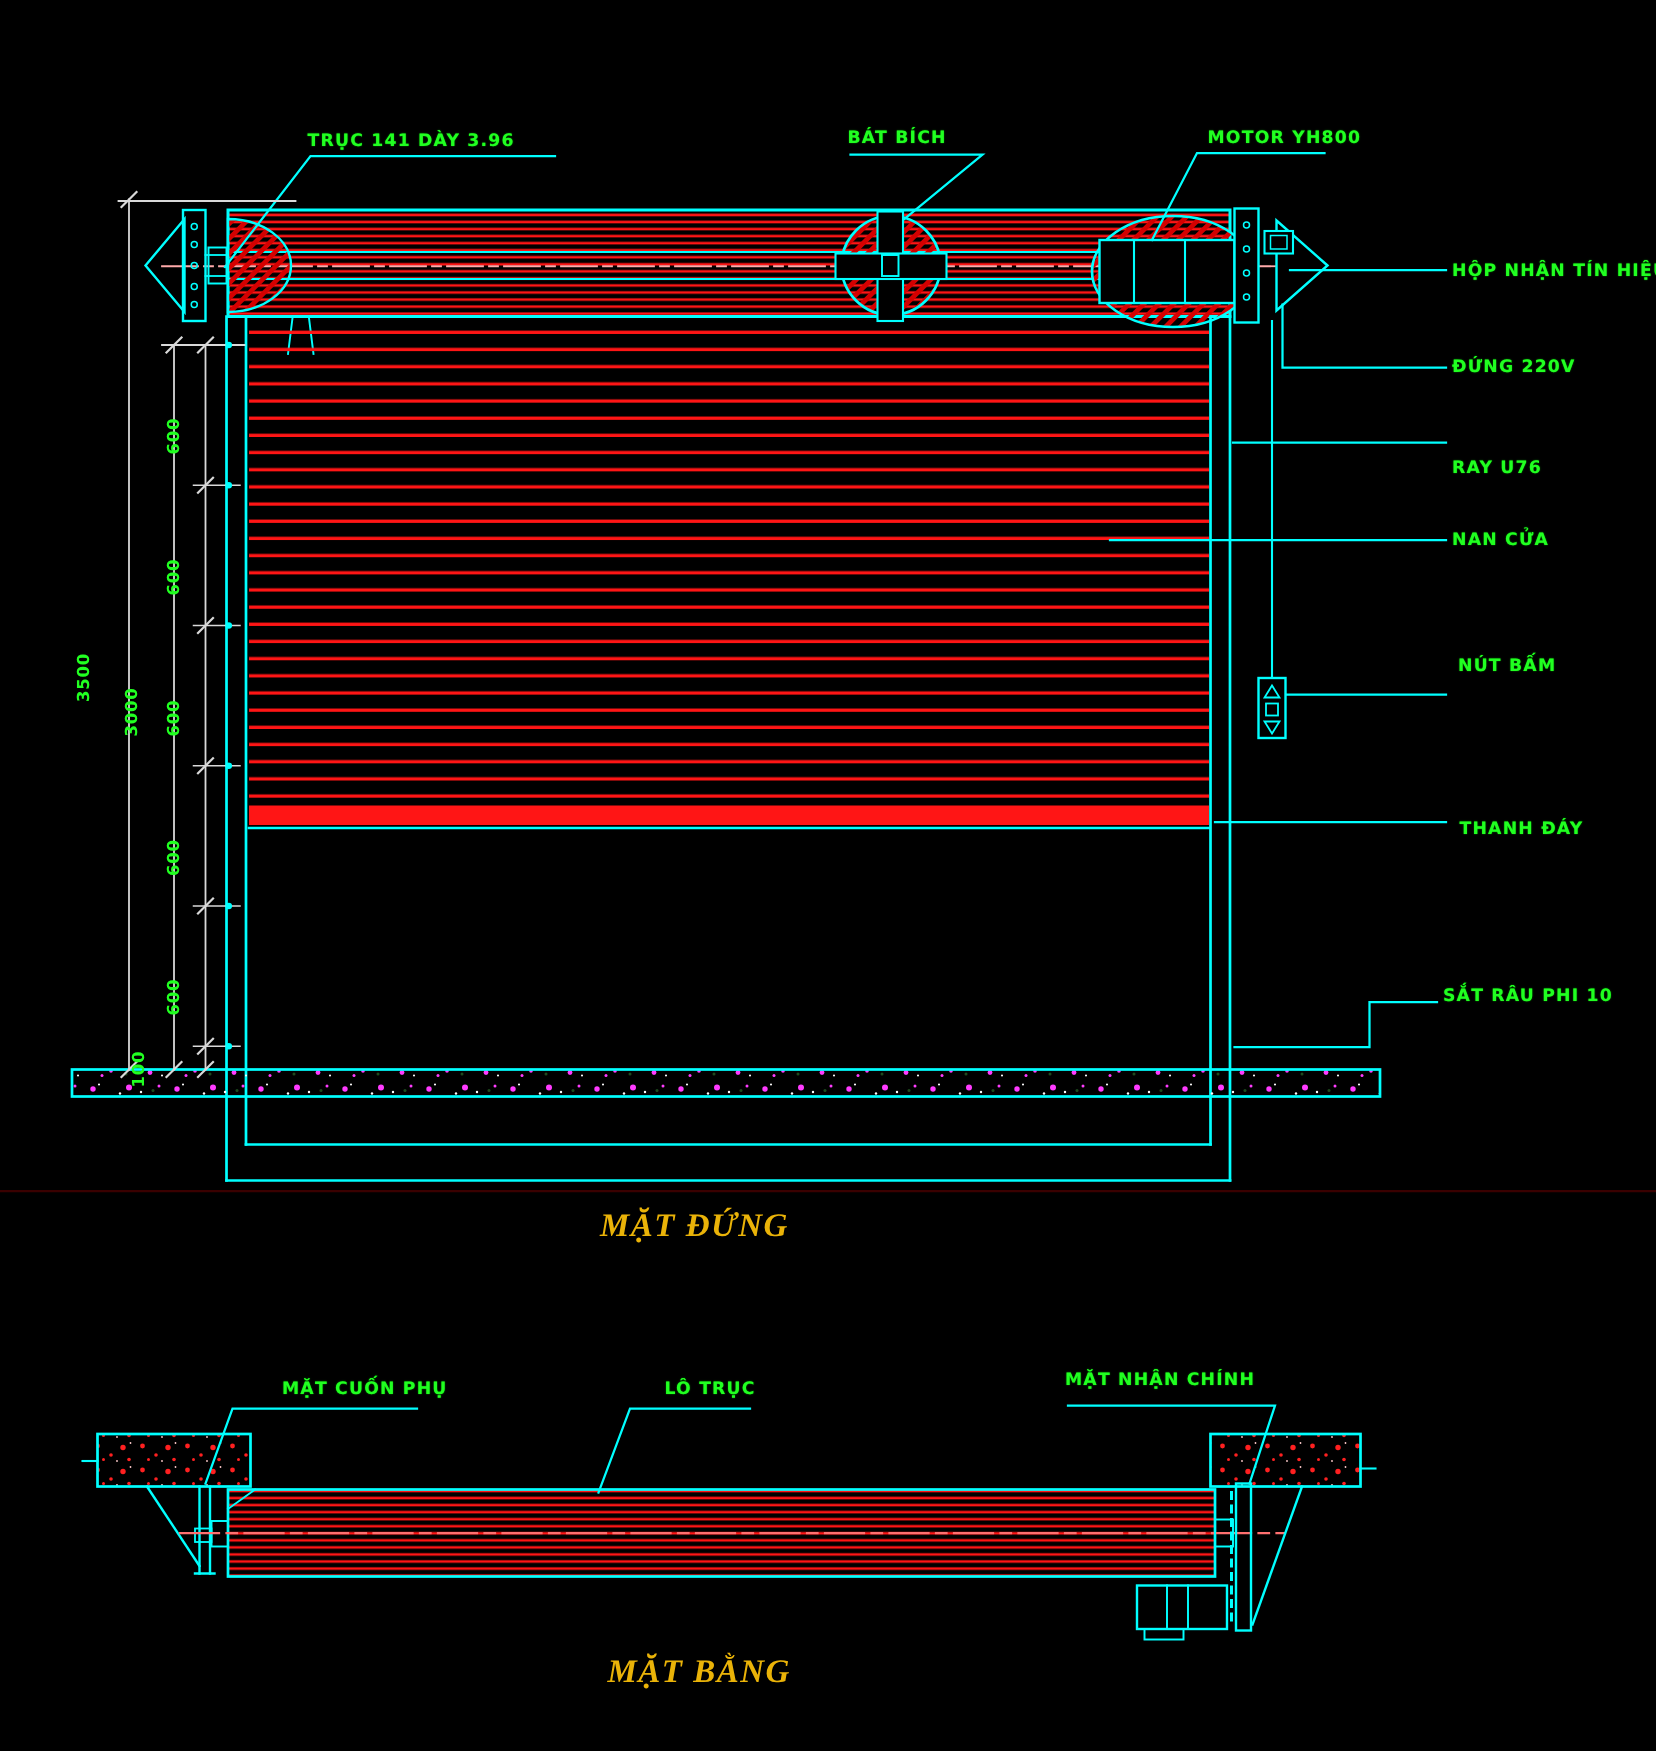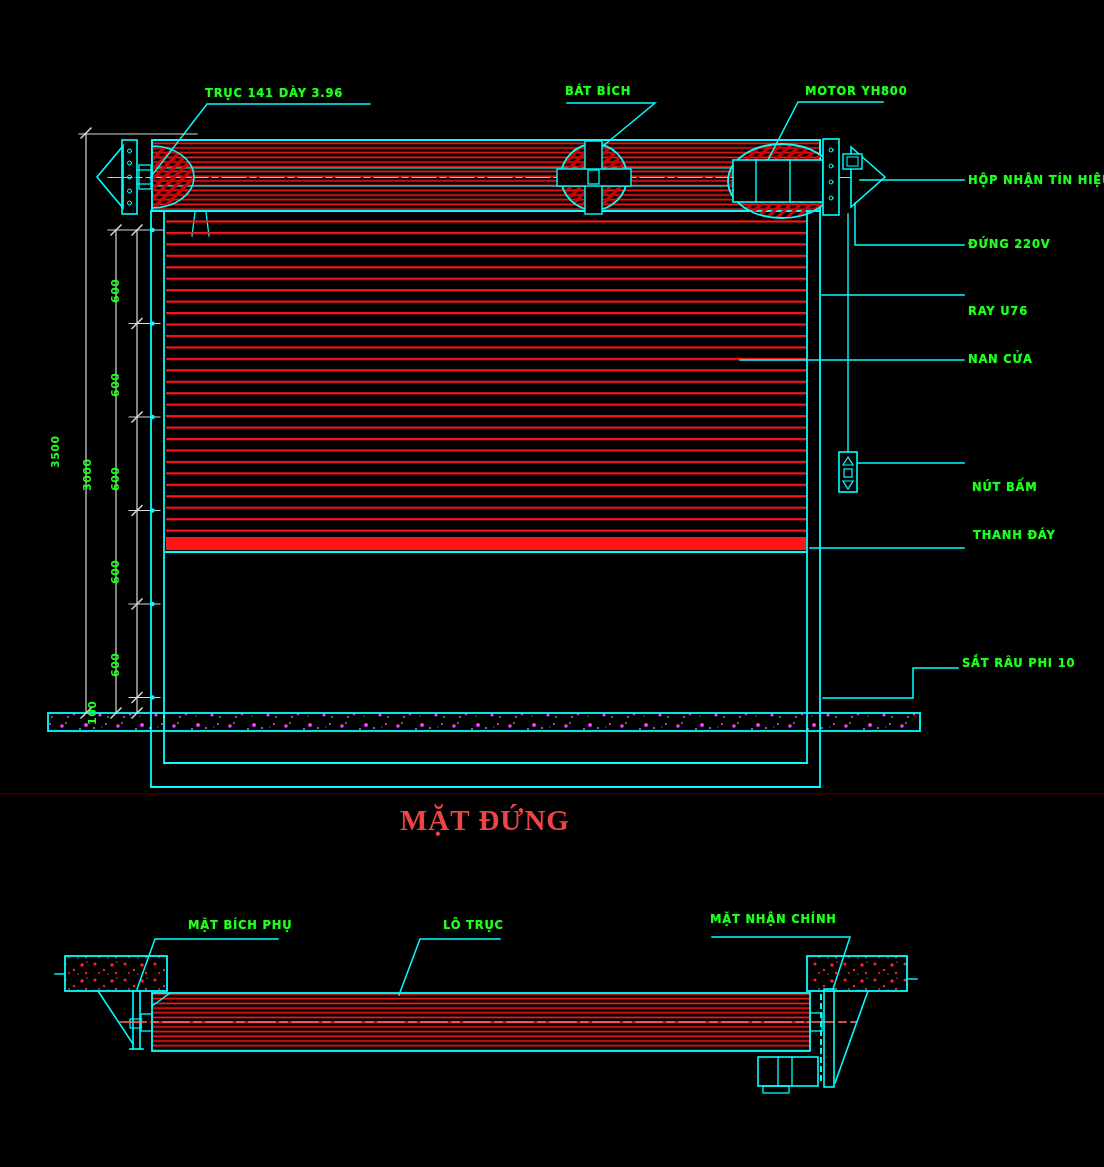--- a/index.html
+++ b/index.html
@@ -2,22 +2,22 @@
 <html><head>
 <meta charset="utf-8">
 <style>
   html,body{margin:0;padding:0;background:#000;}
   .canvas{position:relative;width:1104px;height:1167px;background:#000;overflow:hidden;
           font-family:"DejaVu Sans",sans-serif;}
   .lbl{position:absolute;color:#21ff21;font-size:11.5px;font-weight:bold;letter-spacing:.8px;
        white-space:nowrap;text-shadow:0 0 1px #0a0;}
   .dim{position:absolute;color:#21ff21;font-size:11px;font-weight:bold;letter-spacing:.5px;
        white-space:nowrap;transform:rotate(-90deg);transform-origin:left bottom;}
-  .title{position:absolute;color:#ef4444;font-family:"Liberation Serif","DejaVu Serif",serif;
-         font-size:29px;font-weight:bold;letter-spacing:1px;white-space:nowrap;}
+  .title{position:absolute;color:#eab308;font-family:"Liberation Serif","DejaVu Serif",serif;
+         font-size:22px;font-weight:bold;letter-spacing:1px;white-space:nowrap;font-style:italic;}
   svg{position:absolute;left:0;top:0;}
 </style>
 </head>
 <body>
 
 <div class="canvas">
 
 <svg width="1104" height="1167" viewBox="0 0 1104 1167">
   <defs>
     <pattern id="redHatch" width="7" height="7" patternUnits="userSpaceOnUse" patternTransform="rotate(45)">
@@ -225,32 +225,33 @@
   </g>
 </svg>
 
 <span class="lbl" style="left:205px;top:86px">TRỤC 141 DÀY 3.96</span>
 <span class="lbl" style="left:565px;top:84px">BÁT BÍCH</span>
 <span class="lbl" style="left:805px;top:84px">MOTOR YH800</span>
 <span class="lbl" style="left:968px;top:173px">HỘP NHẬN TÍN HIỆU</span>
 <span class="lbl" style="left:968px;top:237px">ĐỨNG 220V</span>
 <span class="lbl" style="left:968px;top:304px">RAY U76</span>
 <span class="lbl" style="left:968px;top:352px">NAN CỬA</span>
-<span class="lbl" style="left:972px;top:480px">NÚT BẤM</span>
-<span class="lbl" style="left:973px;top:528px">THANH ĐÁY</span>
+<span class="lbl" style="left:972px;top:436px">NÚT BẤM</span>
+<span class="lbl" style="left:973px;top:545px">THANH ĐÁY</span>
 <span class="lbl" style="left:962px;top:656px">SẮT RÂU PHI 10</span>
 
 <span class="dim" style="left:62px;top:455px">3500</span>
 <span class="dim" style="left:94px;top:478px">3000</span>
 <span class="dim" style="left:122px;top:290px">600</span>
 <span class="dim" style="left:122px;top:384px">600</span>
 <span class="dim" style="left:122px;top:478px">600</span>
 <span class="dim" style="left:122px;top:571px">600</span>
 <span class="dim" style="left:122px;top:664px">600</span>
 <span class="dim" style="left:99px;top:712px">100</span>
 
-<span class="lbl" style="left:188px;top:918px">MẶT BÍCH PHỤ</span>
+<span class="lbl" style="left:188px;top:918px">MẶT CUỐN PHỤ</span>
 <span class="lbl" style="left:443px;top:918px">LÔ TRỤC</span>
 <span class="lbl" style="left:710px;top:912px">MẶT NHẬN CHÍNH</span>
 
 <span class="title" style="left:400px;top:804px">MẶT ĐỨNG</span>
+<span class="title" style="left:405px;top:1101px">MẶT BẰNG</span>
 
 </div>
 
 </body></html>

